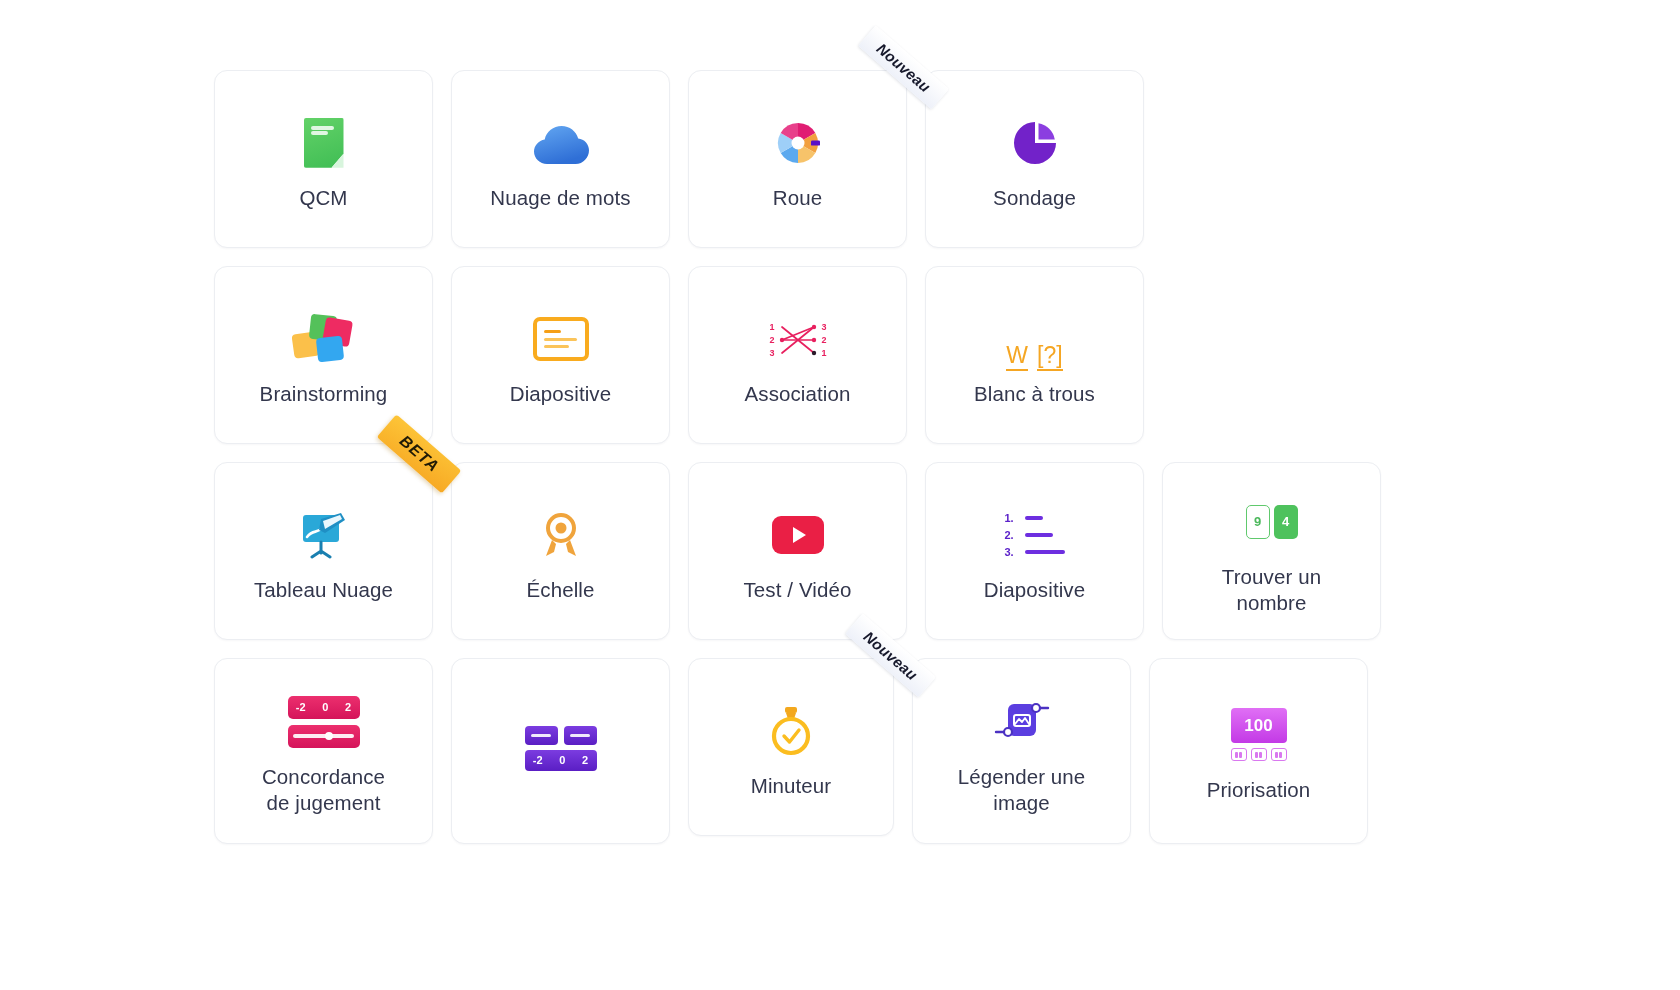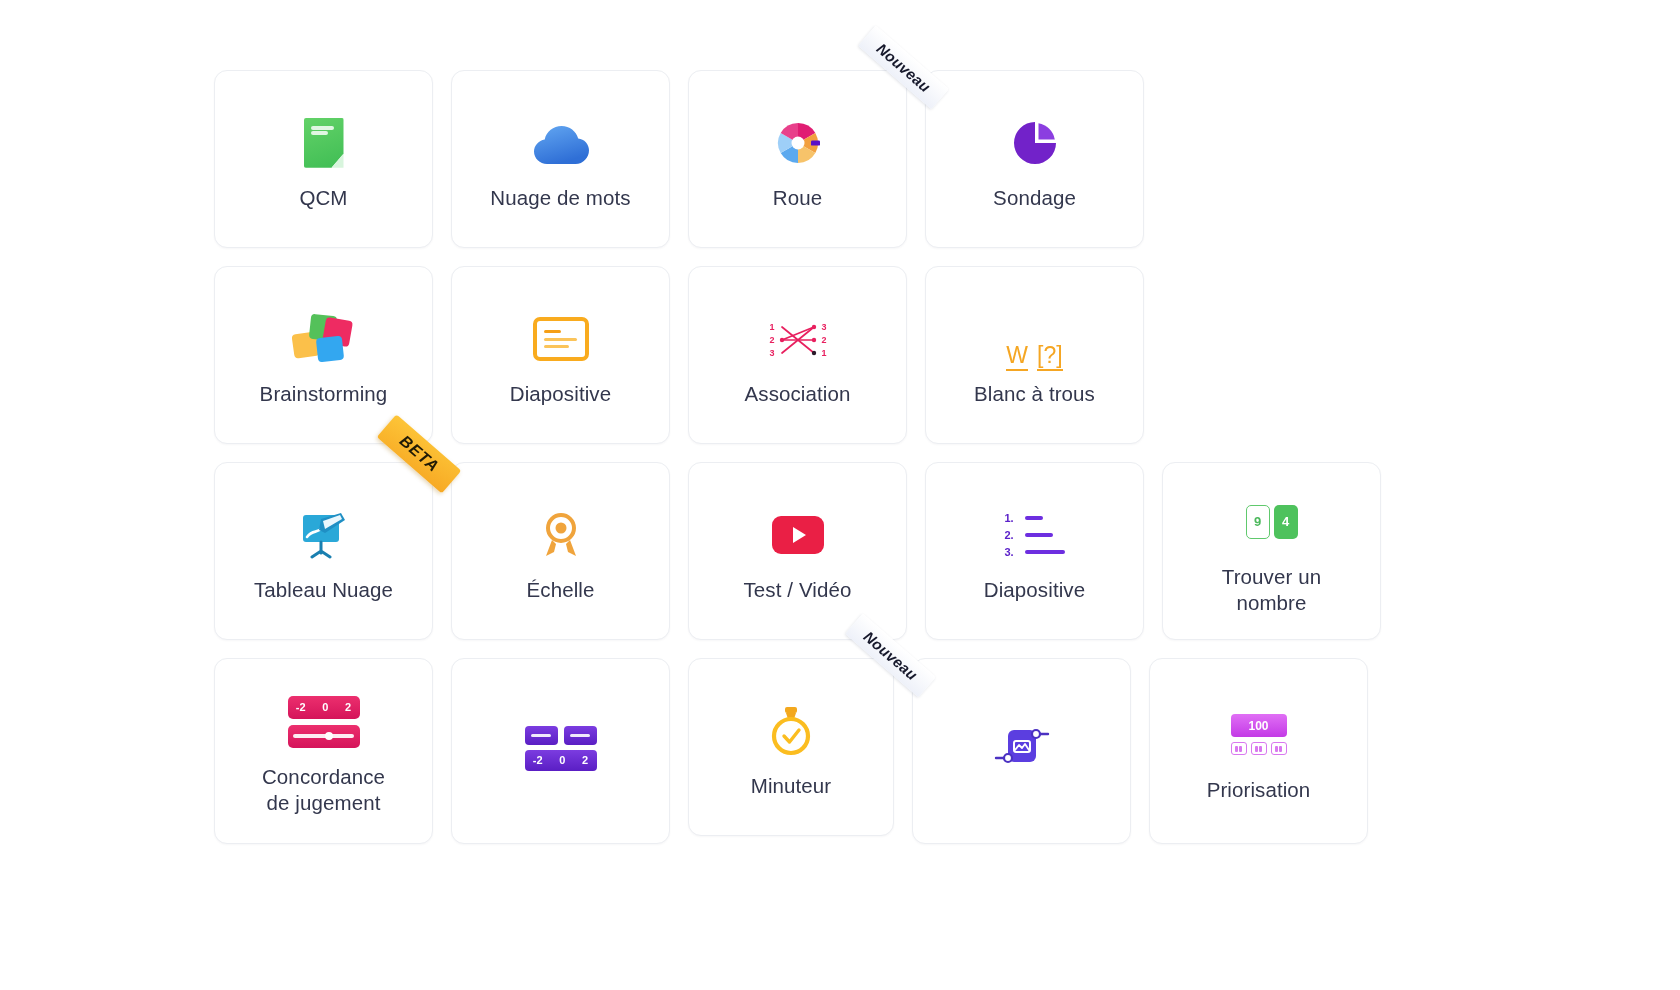--- a/index.html
+++ b/index.html
@@ -196,21 +196,21 @@
   .ic-tcs .scale { width:72px; height:21px; background:linear-gradient(180deg,#7b3ce0 0%,#5a1ec4 100%); border-radius:4px; display:flex; align-items:center; justify-content:space-around; color:#fff; font-size:11px; font-weight:700; font-family:"Liberation Sans", sans-serif;}
 
   
   .ic-timer { width:48px; height:52px; }
 
   
   .ic-legend { width:56px; height:52px; }
 
   
   .ic-prio { display:flex; flex-direction:column; gap:5px; align-items:center; }
-  .ic-prio .pill { width:56px; height:23px; background:linear-gradient(180deg,#e06ff5 0%,#c33ae6 100%); border-radius:4px; color:#fff; font-size:12px; font-weight:700; display:flex; align-items:center; justify-content:center; font-family:"Liberation Sans", sans-serif;}
+  .ic-prio .pill { width:56px; height:35px; background:linear-gradient(180deg,#e06ff5 0%,#c33ae6 100%); border-radius:4px; color:#fff; font-size:17px; font-weight:700; display:flex; align-items:center; justify-content:center; font-family:"Liberation Sans", sans-serif;}
   .ic-prio .minis { display:flex; gap:4px; }
   .ic-prio .mini { width:16px; height:13px; border:1.5px solid #d978ef; border-radius:3px; display:flex; align-items:center; justify-content:center; gap:1px; }
   .ic-prio .mini b { display:block; width:3px; height:6px; background:#d978ef; border-radius:1px; font-size:0; }
 </style>
 </head>
 <body>
 
 <div id="app">
   <div class="grid">
 
@@ -462,20 +462,22 @@
           <svg class="ic ic-legend" viewBox="0 0 56 52">
             <rect x="14" y="8" width="28" height="32" rx="6" fill="#5b3ee0"></rect>
             <rect x="20" y="19" width="16" height="11" rx="2" fill="none" stroke="#fff" stroke-width="2"></rect>
             <path d="M21 28 L25 23 L28 26 L31 22 L35 28" fill="none" stroke="#fff" stroke-width="1.8" stroke-linecap="round" stroke-linejoin="round"></path>
             <line x1="42" y1="12" x2="54" y2="12" stroke="#4b31c2" stroke-width="2.4" stroke-linecap="round"></line>
             <line x1="2" y1="36" x2="14" y2="36" stroke="#4b31c2" stroke-width="2.4" stroke-linecap="round"></line>
             <circle cx="42" cy="12" r="4" fill="#fff" stroke="#4b31c2" stroke-width="2.2"></circle>
             <circle cx="14" cy="36" r="4" fill="#fff" stroke="#4b31c2" stroke-width="2.2"></circle>
           </svg>
         </div>
+        <div class="card-label">Légender une
+image</div>
       </div>
 
       <div class="card tall">
         <div class="card-icon">
           <div class="ic-prio">
             <div class="pill">100</div>
             <div class="minis">
               <span class="mini">
                   <b></b>
                   <b></b>

